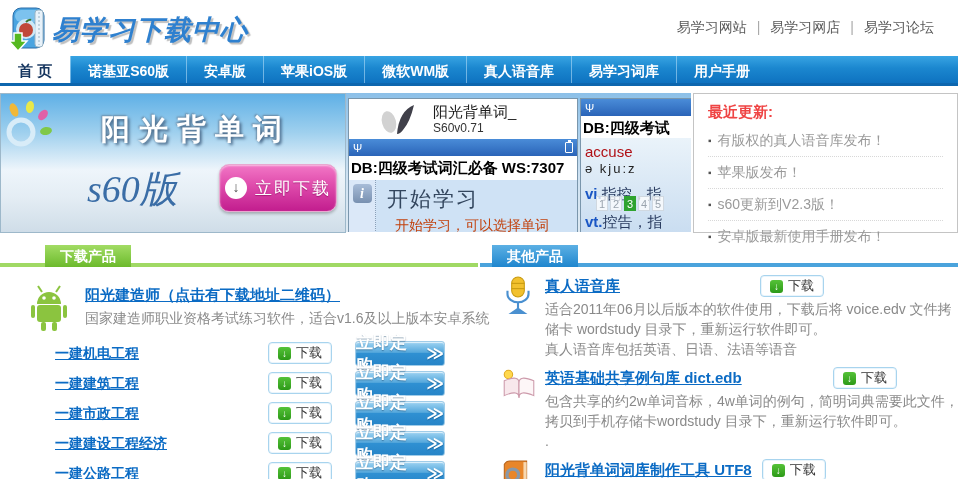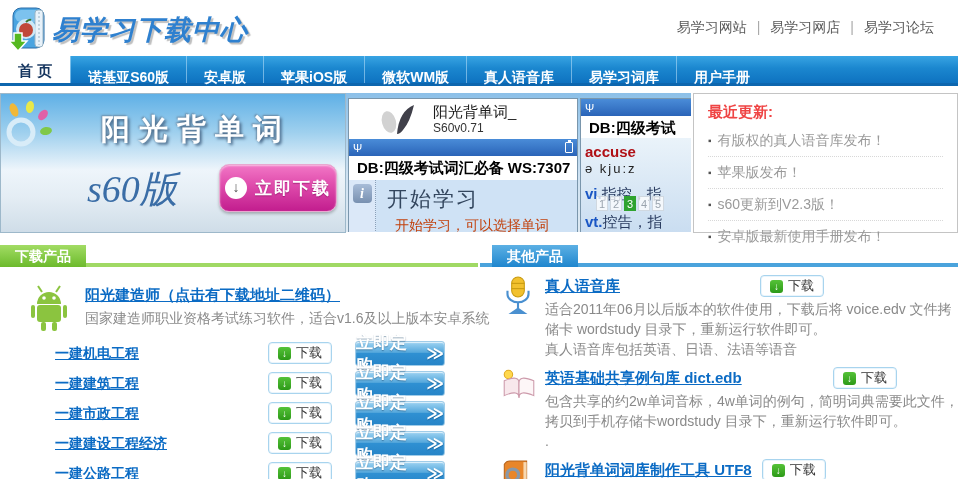--- a/index.html
+++ b/index.html
@@ -15,71 +15,71 @@
   .header-links { position:absolute; right:14px; top:19px; font-size:14px; color:#5a5a5a; }
   .header-links a { color:#5a5a5a; text-decoration:none; margin:0 10px; cursor:pointer; }
   .hl-sep { color:#aaa; }
 
   
   .nav { position:absolute; top:56px; left:0; width:958px; height:30px; display:flex;
          background:linear-gradient(180deg,#38a4e3 0%,#1b87cf 45%,#0e72c0 100%);
          border-bottom:3px solid #0d66ae; }
   .nav-home { background:#fff; color:#16365f; font-weight:bold; font-size:15px;
               line-height:30px; padding:0 18px; cursor:pointer; }
-  .nav-item { color:#fff; font-weight:bold; font-size:14px; line-height:30px; padding:6px 17px;
+  .nav-item { color:#fff; font-weight:bold; font-size:14px; line-height:30px; padding:0 17px;
               border-left:1px solid rgba(190,225,250,.55); cursor:pointer; white-space:nowrap; }
 
   
   .banner { position:absolute; top:93px; left:0; width:958px; height:140px; display:flex; }
 
   .banner-left { position:relative; width:346px; height:140px; overflow:hidden;
     background:linear-gradient(180deg,#5fb0e6 0%,#9fd0ee 28%,#eef5fb 55%,#e4edf4 75%,#cfdde8 100%);
     border:1px solid #9db8ca; }
   .banner-deco { position:absolute; left:0; top:6px; }
   .banner-title { position:absolute; top:16px; left:52px; right:6px; text-align:center;
     font-size:29px; font-weight:bold; color:#fff; letter-spacing:9px; white-space:nowrap;
     text-shadow:2px 2px 3px #4a6a8a,-1px -1px 2px #6a88a2; }
   .banner-edition { position:absolute; left:86px; top:70px; font-family:"Liberation Serif","DejaVu Serif",serif;
     font-style:italic; font-size:38px; color:#3a6da6; }
   .banner-btn { position:absolute; right:8px; top:70px; width:118px; height:48px; border-radius:10px;
     background:linear-gradient(180deg,#f277c6 0%,#e14fae 40%,#c21d8e 100%);
     border:1px solid #e8a8d0; box-shadow:0 2px 3px rgba(0,0,0,.25), inset 0 1px 2px rgba(255,255,255,.55);
     display:flex; align-items:center; justify-content:center; gap:8px; cursor:pointer; }
   .banner-btn-circle { width:22px; height:22px; border-radius:50%; background:#fff; color:#555;
     font-weight:bold; font-size:14px; text-align:center; line-height:21px; }
-  .banner-btn-label { color:#fff; font-size:17px; font-weight:bold; letter-spacing:2px;
+  .banner-btn-label { color:#fff; font-size:17px; font-weight:normal; letter-spacing:2px;
     text-shadow:0 1px 1px rgba(120,0,80,.5); }
 
   .banner-mid { position:relative; width:345px; height:139px; overflow:hidden;
     background:linear-gradient(180deg,#8cc0e8 0%,#cfe2f2 60%,#dde9f2 100%); }
   .shot { position:absolute; background:#fff; border:1px solid #7a96ac; }
   .shot1 { left:2px; top:5px; width:230px; height:140px; }
   .shot1-head { position:relative; height:40px; background:#fff; }
   .shot1-logo { position:absolute; left:28px; top:2px; }
   .shot1-title { position:absolute; left:84px; top:4px; font-size:15px; color:#1a1a1a; white-space:nowrap; }
   .shot1-ver { position:absolute; left:84px; top:22px; font-size:12px; color:#333; }
   .p-status { height:17px; background:linear-gradient(180deg,#4a8cd8,#2a64b8); color:#fff;
     display:flex; align-items:center; justify-content:space-between; padding:0 4px; font-size:11px; }
   .battery { width:8px; height:11px; border:1px solid #fff; border-radius:1px; position:relative; }
   .battery::after { content:""; position:absolute; top:-3px; left:2px; width:3px; height:2px; background:#fff; }
   .p-db { height:24px; line-height:24px; background:#fff; font-size:15px; font-weight:bold; color:#000;
-    white-space:nowrap; overflow:hidden; padding-left:8px; }
+    white-space:nowrap; overflow:hidden; padding-left:2px; }
   .shot1-menu { position:absolute; top:81px; left:0; right:0; bottom:0; background:#cfe2f5; }
   .shot1-menu-left { position:absolute; left:0; top:0; bottom:0; width:27px; background:#dbe8f8;
     border-right:1px dotted #8aa0b8; }
   .info-icon { margin:4px auto 0; width:19px; height:19px; border-radius:4px; color:#fff;
     background:linear-gradient(180deg,#a8bcd8,#7890b0); font-family:"Liberation Serif",serif;
     font-style:italic; font-weight:bold; font-size:14px; text-align:center; line-height:19px; }
   .shot1-menu-title { position:absolute; left:38px; top:5px; font-size:21px; color:#33465e; letter-spacing:2px; }
   .shot1-menu-sub { position:absolute; left:46px; top:37px; font-size:14px; color:#c2410c; white-space:nowrap; }
 
   .shot2 { left:234px; top:5px; width:160px; height:140px; }
   .shot2-body { position:absolute; top:39px; left:0; right:0; bottom:0; padding:5px 4px 0;
     background:linear-gradient(180deg,#eaf3fa,#c8dcf0); }
-  .p2-word { color:#b01016; font-weight:bold; font-size:15px; }
+  .p2-word { color:#b01016; font-weight:normal; font-size:15px; }
   .p2-phon { font-size:13px; color:#222; letter-spacing:2px; margin-top:1px; }
   .p2-line { margin-top:9px; font-size:15px; white-space:nowrap; }
   .p2-pos { color:#1a56c4; font-weight:bold; }
   .p2-mean { color:#2a3c60; }
   .pager { position:absolute; left:250px; top:103px; display:flex; gap:2px; }
   .page-num { width:12px; height:15px; background:rgba(255,255,255,.75); border:1px solid #d0d8e0;
     color:#9aa4ae; font-size:11px; text-align:center; line-height:14px; cursor:pointer; }
   .page-num.active { background:#2fa32f; border-color:#2fa32f; color:#fff; }
 
   .recent-box { margin-left:2px; flex:1; height:140px; background:#fff; border:1px solid #c4c4c4;
@@ -87,21 +87,21 @@
   .recent-title { font-size:15px; font-weight:bold; color:#ef4444; padding:2px 0 3px; }
   .recent-item { font-size:14px; color:#9a9a9a; padding:7px 0 6px; border-bottom:1px dotted #d8d8d8;
     cursor:pointer; }
   .recent-item:last-child { border-bottom:none; }
   .recent-bullet { color:#555; font-size:10px; margin-right:6px; vertical-align:1px; }
 
   
   .content { position:absolute; top:245px; left:0; width:958px; }
   .col-left  { position:absolute; left:0; top:0; width:478px; }
   .col-right { position:absolute; left:480px; top:0; width:478px; }
-  .tab-row-green { height:22px; border-bottom:4px solid #a0d964; }
+  .tab-row-green { height:22px; border-bottom:4px solid #a0d964;padding-left:45px; }
   .tab-row-blue  { height:22px; border-bottom:4px solid #4aa3dc; }
   .tab { display:inline-block; padding:0 15px; line-height:22px; color:#fff; font-weight:bold; font-size:14px; }
   .tab-green { background:linear-gradient(180deg,#a2dc64,#6cba2c); }
   .tab-blue  { background:linear-gradient(180deg,#5cb0e4,#1f86ce); margin-left:12px; }
 
   .feature { position:relative; margin-top:16px; height:56px; }
   .android-icon { position:absolute; left:27px; top:1px; }
   .feature-title { position:absolute; left:85px; top:3px; font-size:15px; font-weight:bold;
     color:#0b6bc4; text-decoration:underline; cursor:pointer; white-space:nowrap; }
   .feature-desc { position:absolute; left:85px; top:27px; font-size:14px; color:#8a8a8a; white-space:nowrap; }

